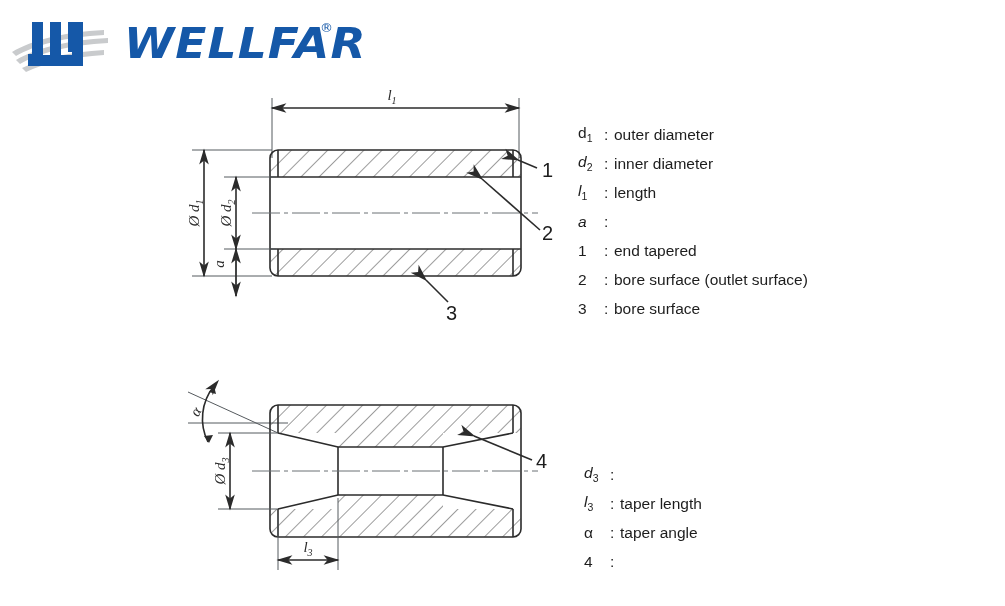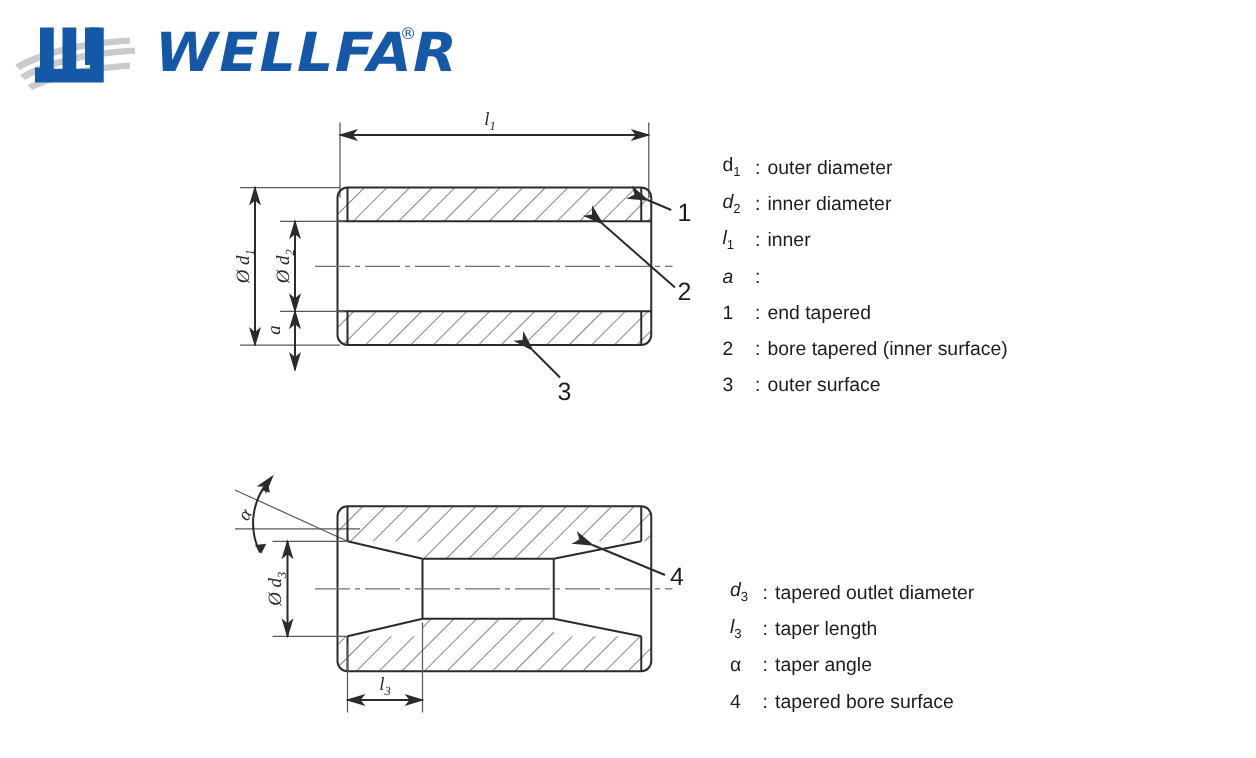--- a/index.html
+++ b/index.html
@@ -261,57 +261,55 @@
     <span class="legend-text">outer diameter</span>
   </div>
   <div class="legend-row">
     <span class="legend-sym ital">d<sub>2</sub></span>
     <span class="legend-colon">:</span>
     <span class="legend-text">inner diameter</span>
   </div>
   <div class="legend-row">
     <span class="legend-sym ital">l<sub>1</sub></span>
     <span class="legend-colon">:</span>
-    <span class="legend-text">inner</span>
+    <span class="legend-text">length</span>
   </div>
   <div class="legend-row">
     <span class="legend-sym ital">a</span>
     <span class="legend-colon">:</span>
   </div>
   <div class="legend-row">
     <span class="legend-sym">1</span>
     <span class="legend-colon">:</span>
     <span class="legend-text">end tapered</span>
   </div>
   <div class="legend-row">
     <span class="legend-sym">2</span>
     <span class="legend-colon">:</span>
-    <span class="legend-text">bore tapered (inner surface)</span>
+    <span class="legend-text">bore surface (outlet surface)</span>
   </div>
   <div class="legend-row">
     <span class="legend-sym">3</span>
     <span class="legend-colon">:</span>
-    <span class="legend-text">outer surface</span>
+    <span class="legend-text">bore surface</span>
   </div>
 </div>
 
 <div class="legend" id="legend-bot">
   <div class="legend-row">
     <span class="legend-sym ital">d<sub>3</sub></span>
     <span class="legend-colon">:</span>
-    <span class="legend-text">tapered outlet diameter</span>
   </div>
   <div class="legend-row">
     <span class="legend-sym ital">l<sub>3</sub></span>
     <span class="legend-colon">:</span>
     <span class="legend-text">taper length</span>
   </div>
   <div class="legend-row">
     <span class="legend-sym">α</span>
     <span class="legend-colon">:</span>
     <span class="legend-text">taper angle</span>
   </div>
   <div class="legend-row">
     <span class="legend-sym">4</span>
     <span class="legend-colon">:</span>
-    <span class="legend-text">tapered bore surface</span>
   </div>
 </div>
 
 </body></html>

